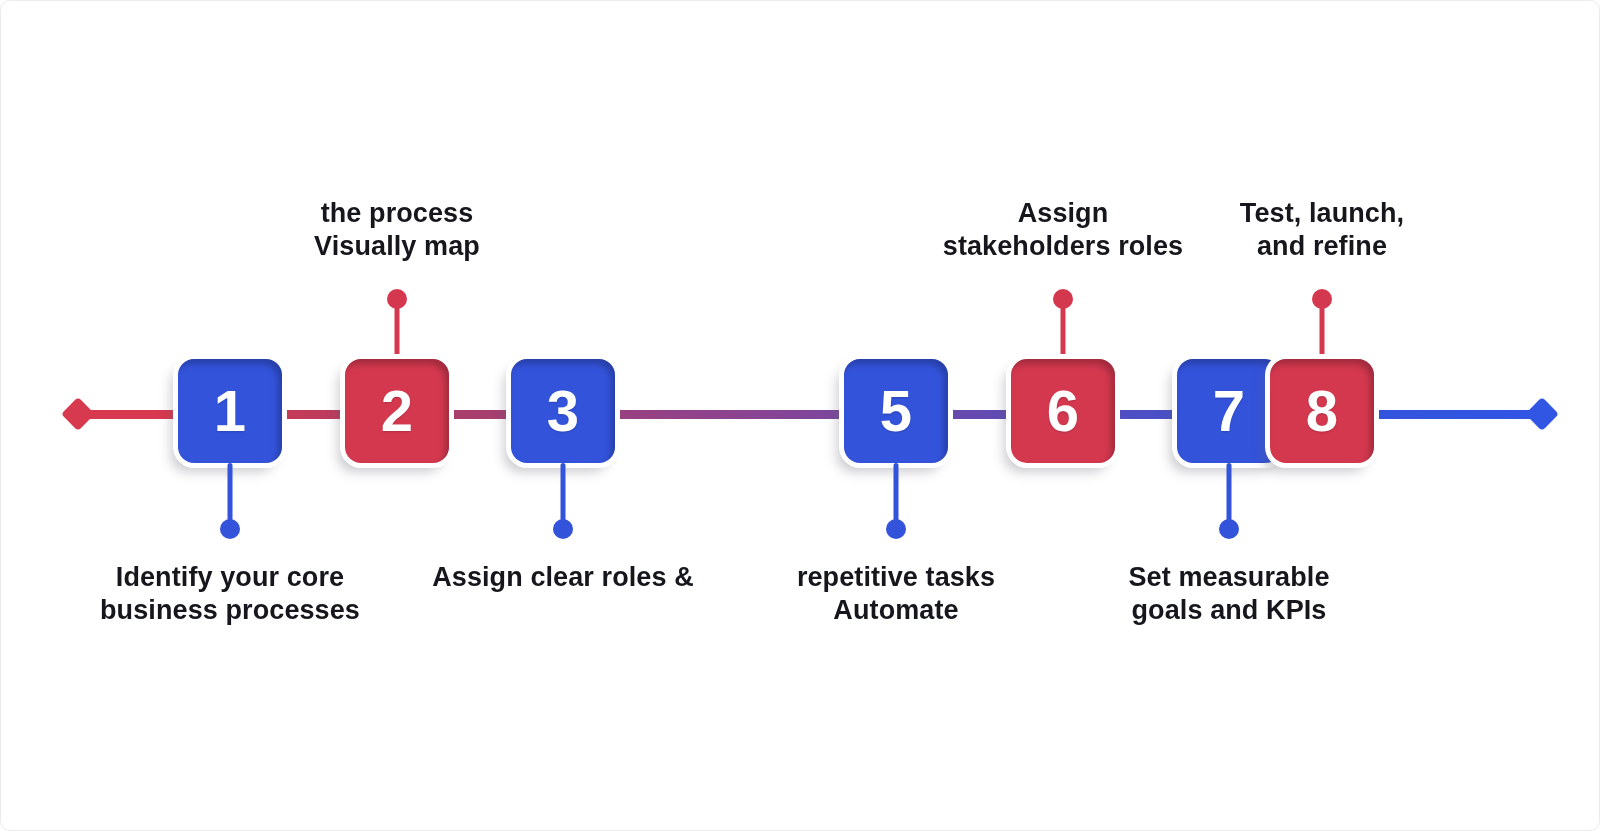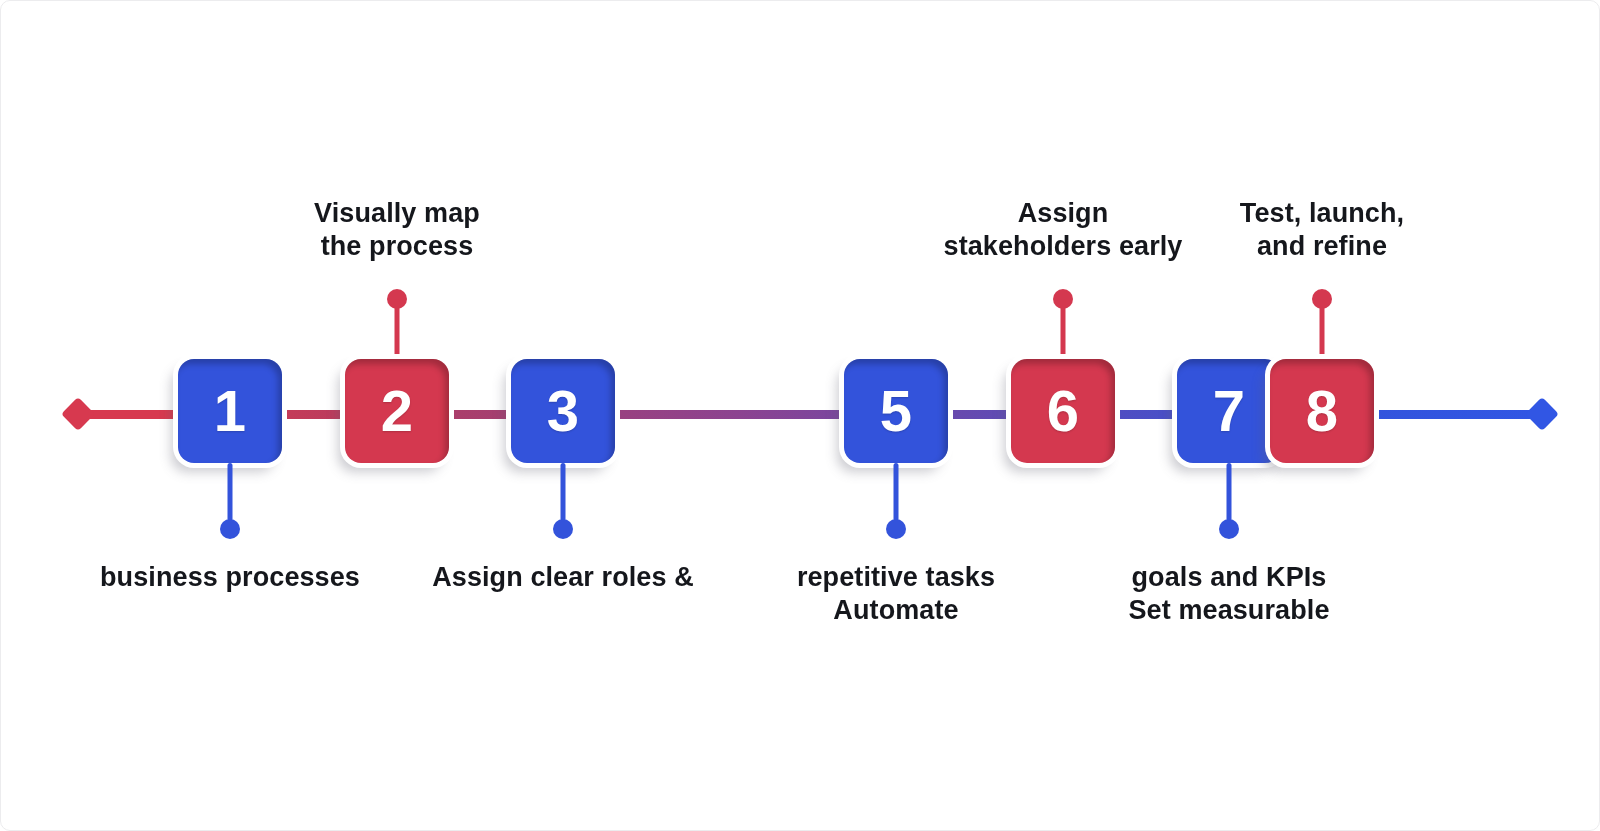--- a/index.html
+++ b/index.html
@@ -128,28 +128,29 @@
   <div class="diamond start"></div>
   <div class="diamond end"></div>
 
   <div class="step blue" style="left:229px">
     <div class="box">
       <span class="num">1</span>
     </div>
     <span class="stem bottom"></span>
     <span class="dot bottom"></span>
     <div class="label bottom">
+      <span class="lline">Identify your core</span>
       <span class="lline">business processes</span>
     </div>
   </div>
 
   <div class="step red" style="left:396px">
     <div class="label top">
+      <span class="lline">the process</span>
       <span class="lline">Visually map</span>
-      <span class="lline">the process</span>
     </div>
     <span class="dot top"></span>
     <span class="stem top"></span>
     <div class="box">
       <span class="num">2</span>
     </div>
   </div>
 
   <div class="step blue" style="left:562px">
     <div class="box">
@@ -171,38 +172,38 @@
     <span class="dot bottom"></span>
     <div class="label bottom">
       <span class="lline">repetitive tasks</span>
       <span class="lline">Automate</span>
     </div>
   </div>
 
   <div class="step red" style="left:1062px">
     <div class="label top">
       <span class="lline">Assign</span>
-      <span class="lline">stakeholders early</span>
+      <span class="lline">stakeholders roles</span>
     </div>
     <span class="dot top"></span>
     <span class="stem top"></span>
     <div class="box">
       <span class="num">6</span>
     </div>
   </div>
 
   <div class="step blue" style="left:1228px">
     <div class="box">
       <span class="num">7</span>
     </div>
     <span class="stem bottom"></span>
     <span class="dot bottom"></span>
     <div class="label bottom">
+      <span class="lline">Set measurable</span>
       <span class="lline">goals and KPIs</span>
-      <span class="lline">Set measurable</span>
     </div>
   </div>
 
   <div class="step red" style="left:1321px">
     <div class="label top">
       <span class="lline">Test, launch,</span>
       <span class="lline">and refine</span>
     </div>
     <span class="dot top"></span>
     <span class="stem top"></span>

